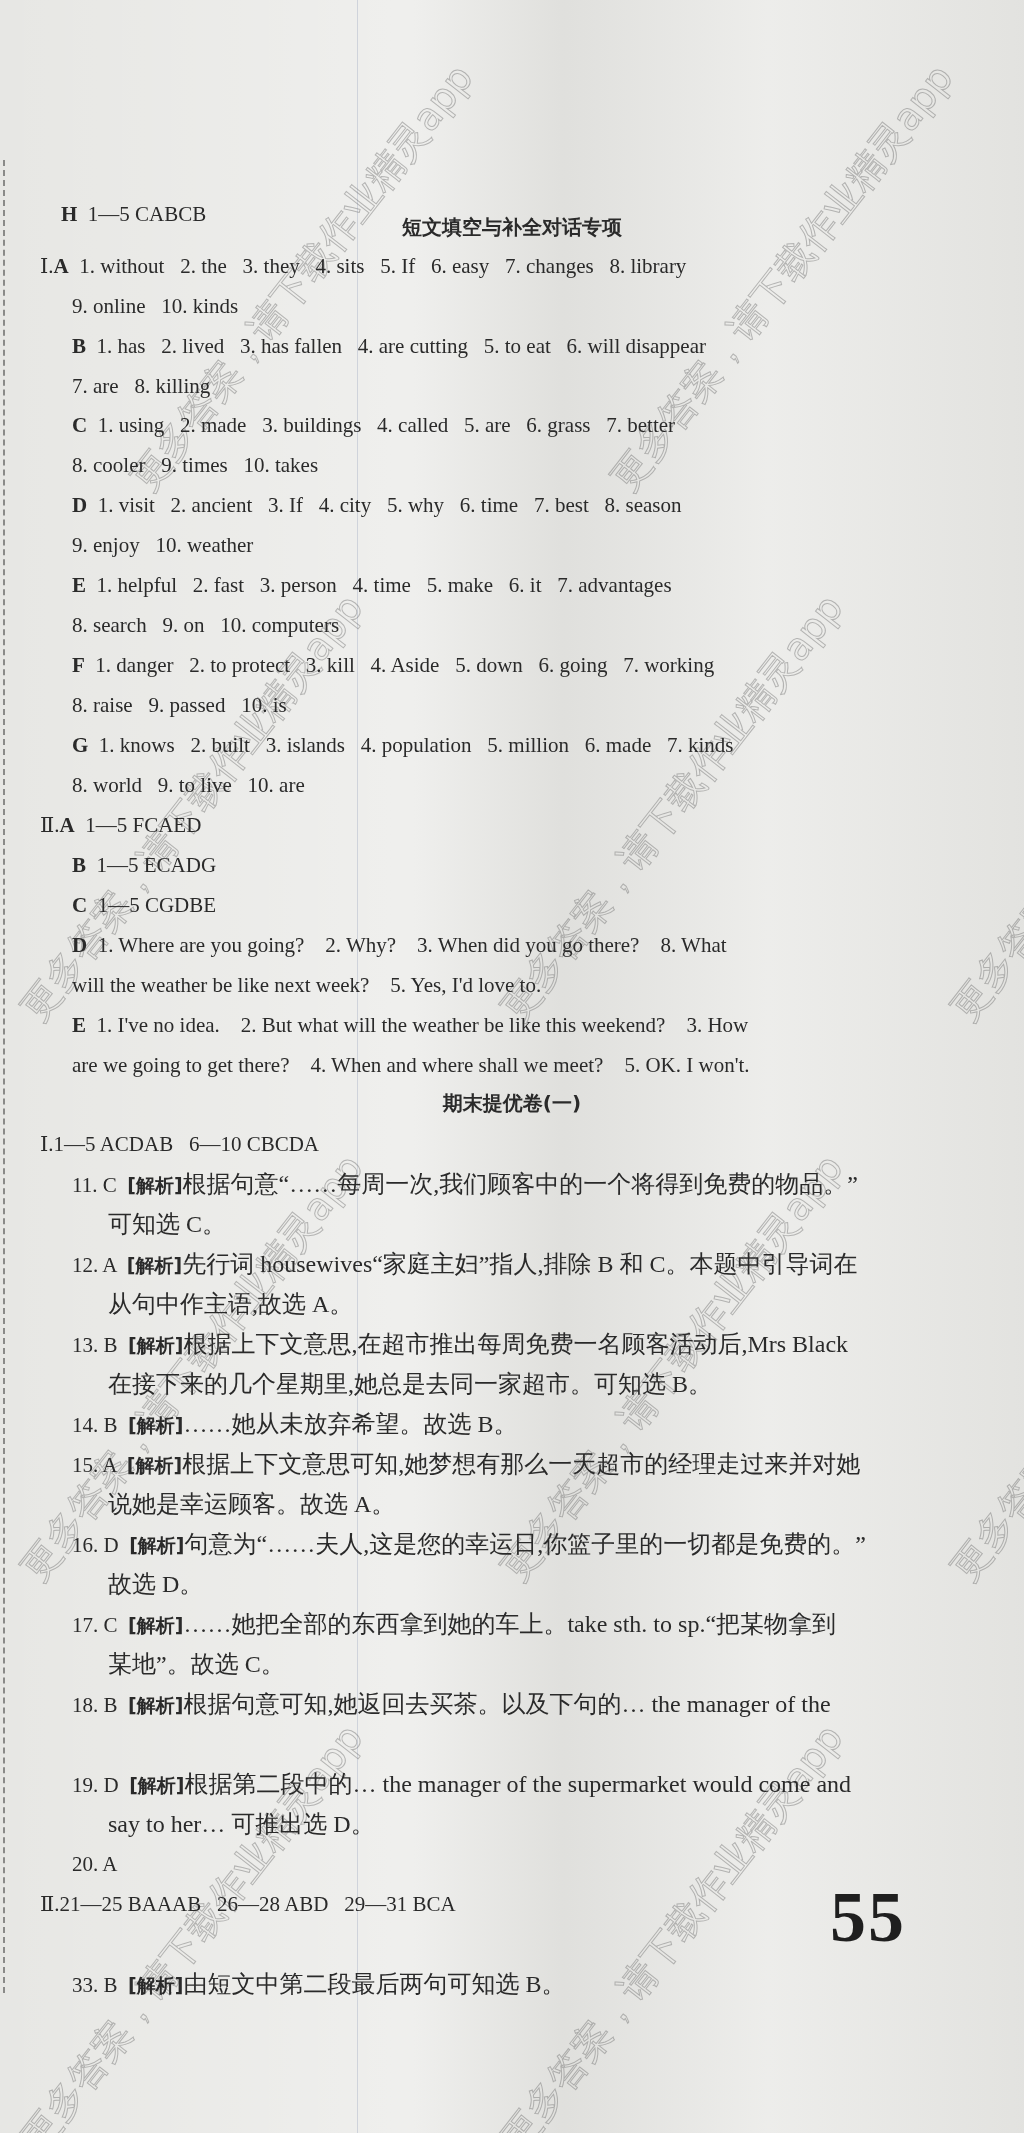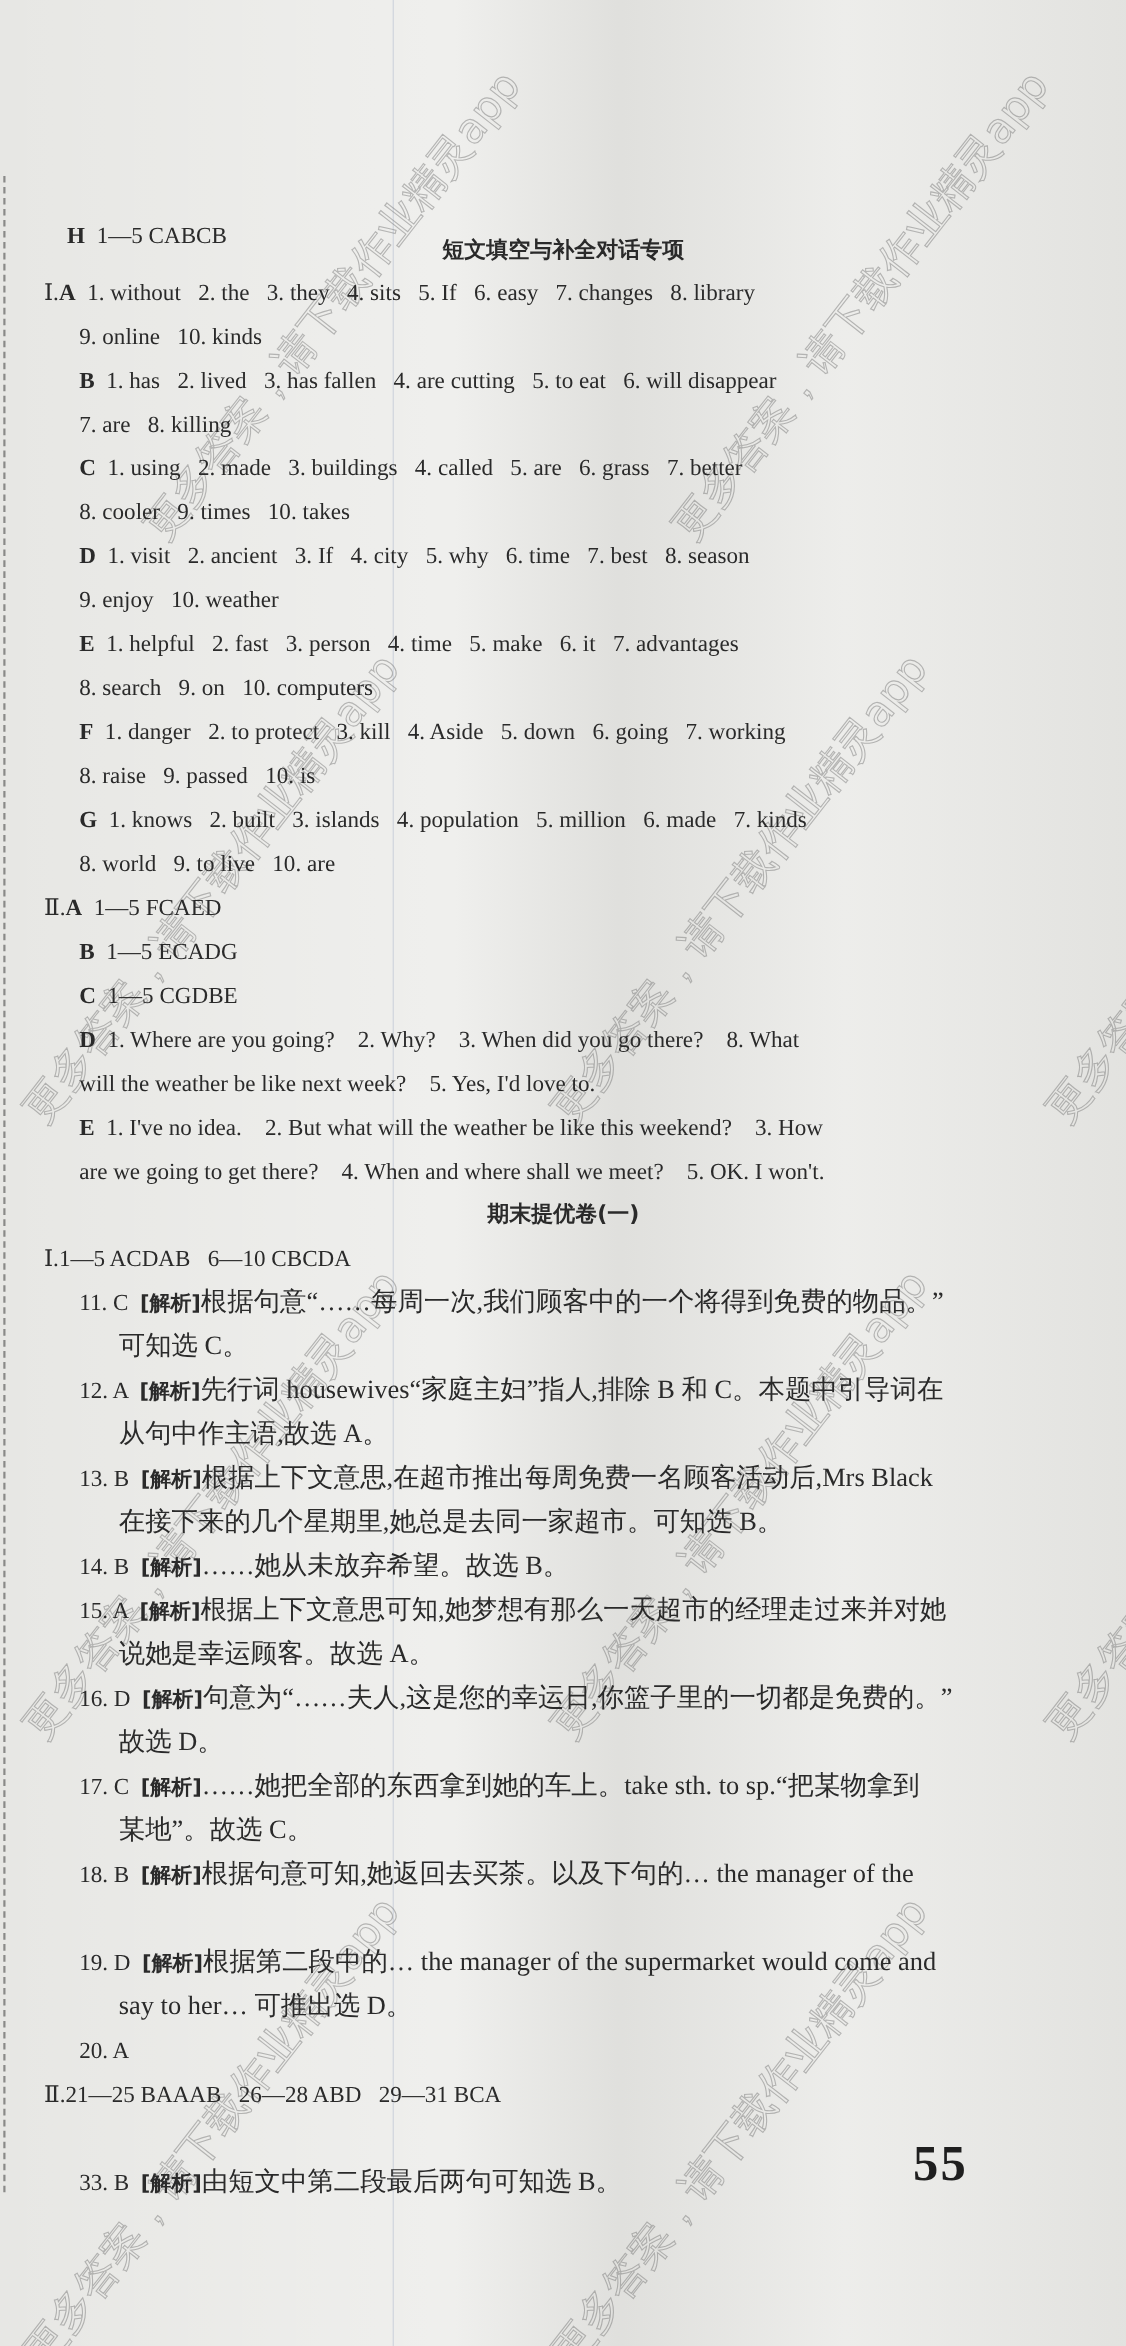--- a/index.html
+++ b/index.html
@@ -28,21 +28,21 @@
   .ind1 { left: 72px; }
   .ind2 { left: 108px; }
   b.lbl { font-weight: bold; }
   .title {
     position: absolute; left: 0; width: 1024px; text-align: center;
     font-family: "DejaVu Sans", sans-serif; font-weight: bold; font-size: 20px;
   }
   .cn { font-family: Liberation Serif, serif; font-size: 24px; }
   .tag { font-family: "DejaVu Sans", sans-serif; font-weight: bold; font-size: 19px; }
   .page-num {
-    position: absolute; left: 830px; top: 1940px; font-size: 46px; font-weight: bold;
+    position: absolute; left: 830px; top: 1876px; font-size: 72px; font-weight: bold;
     font-family: "Liberation Serif", serif; color: #1f1f1f; letter-spacing: 2px;
   }
   .wm {
     position: absolute; font-family: "DejaVu Sans", sans-serif; font-size: 38px;
     color: rgba(120,120,120,0.0); -webkit-text-stroke: 1px rgba(110,110,110,0.45);
     transform: rotate(-52deg); transform-origin: left top; white-space: nowrap;
     pointer-events: none;
   }
 </style>
 </head>

